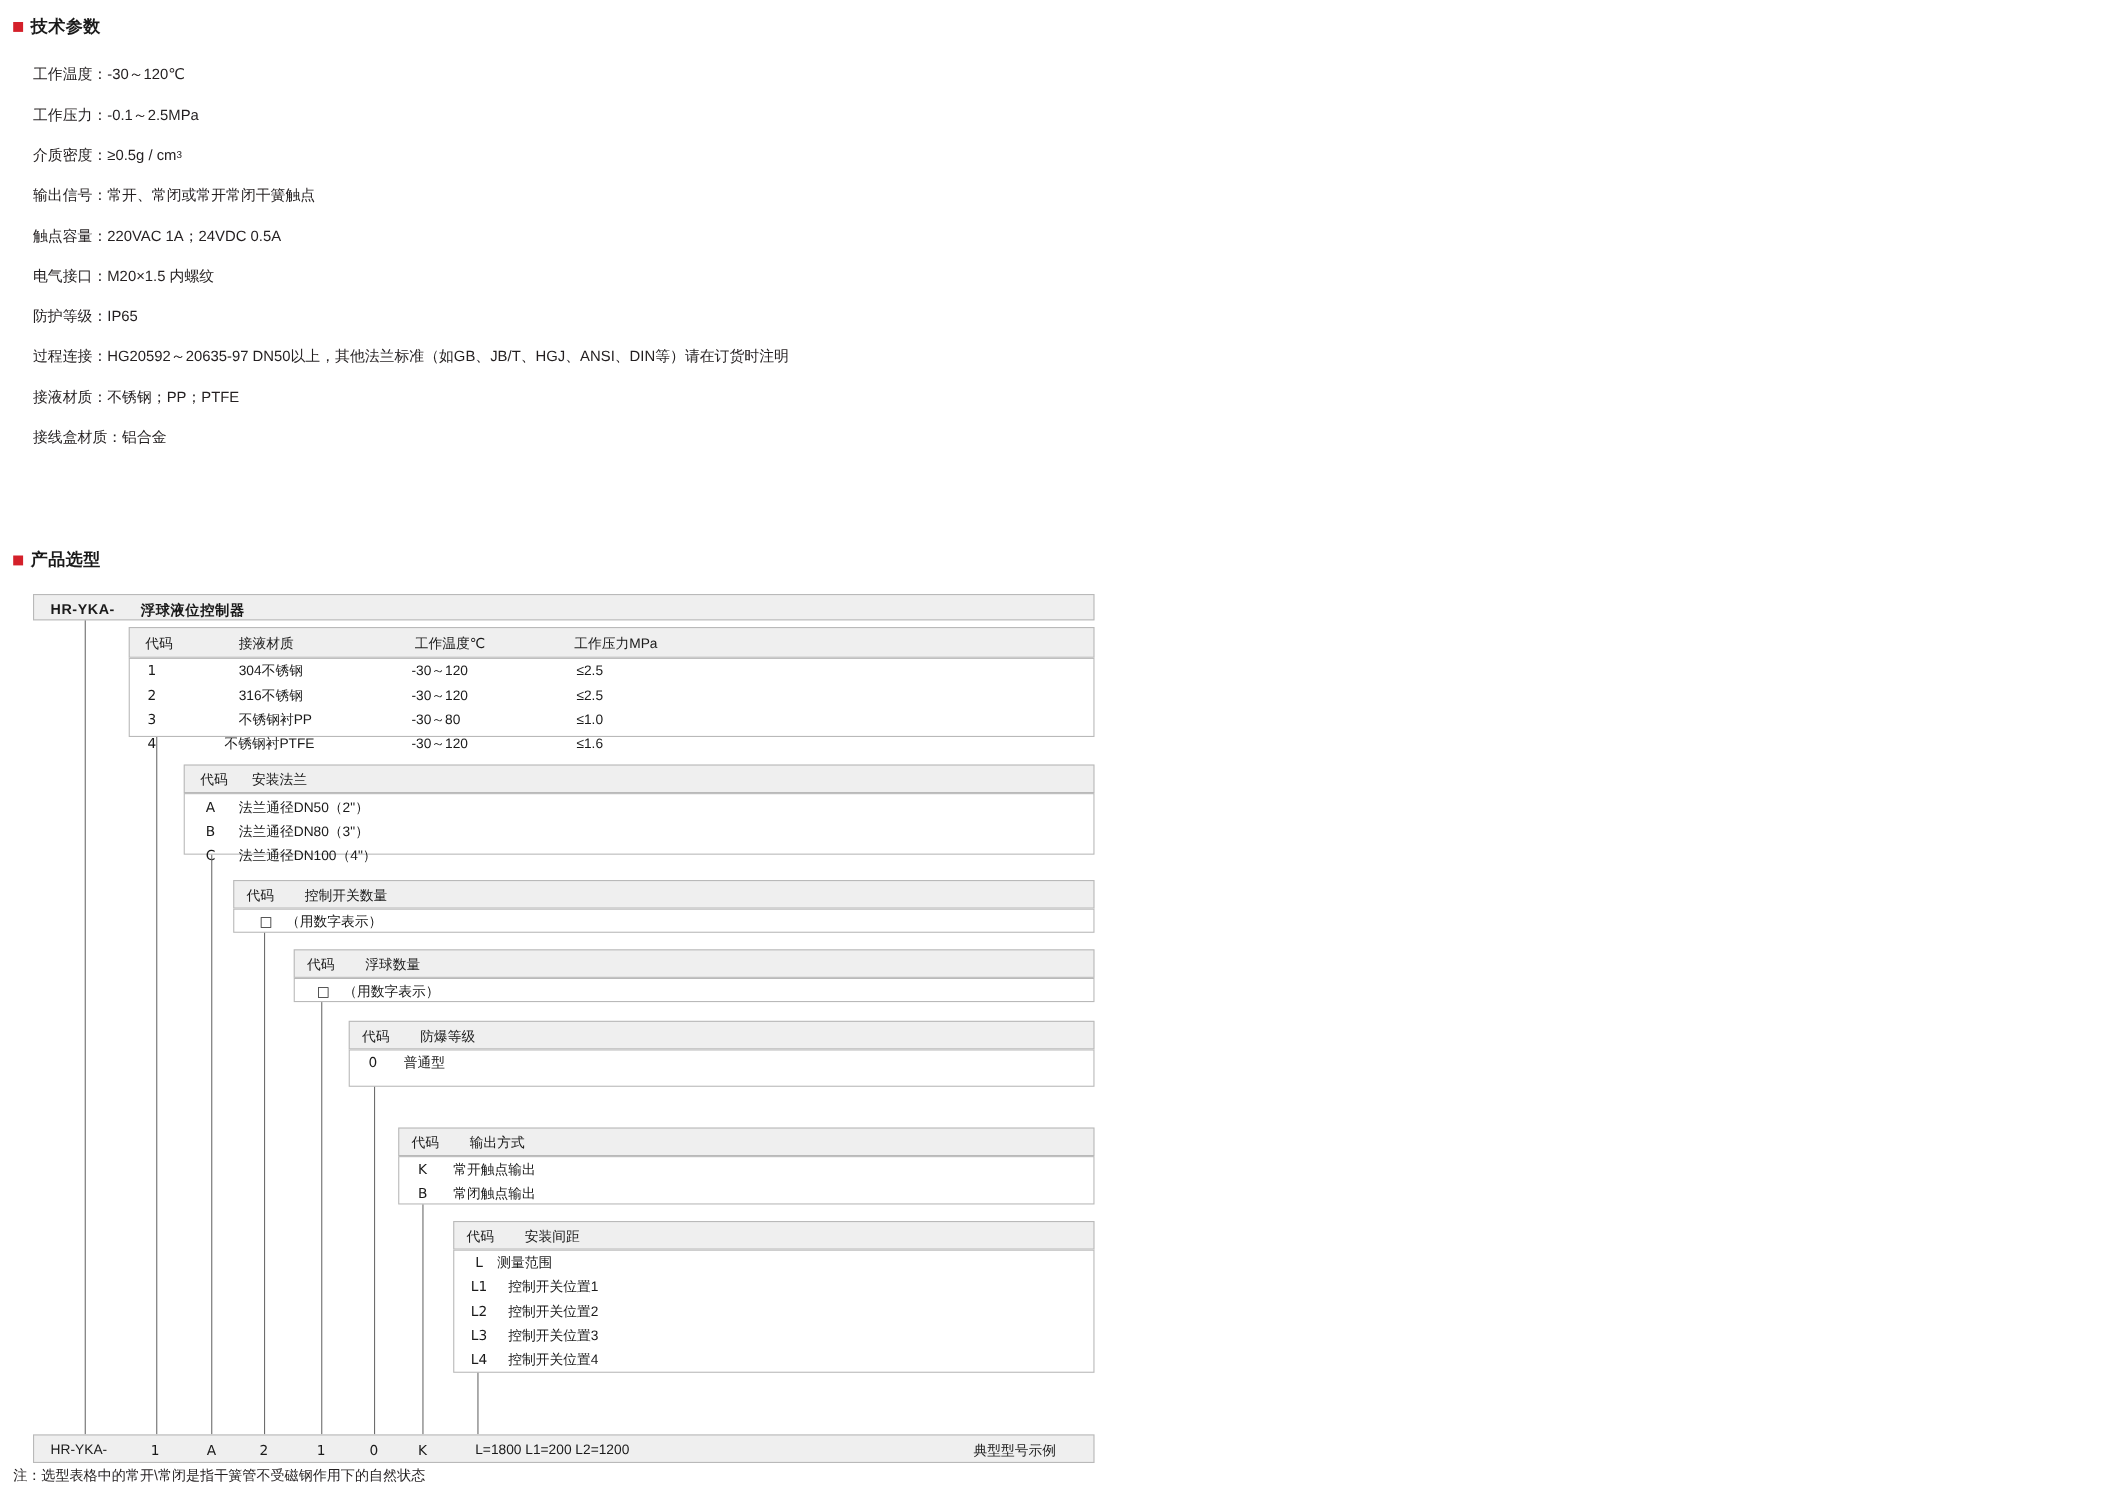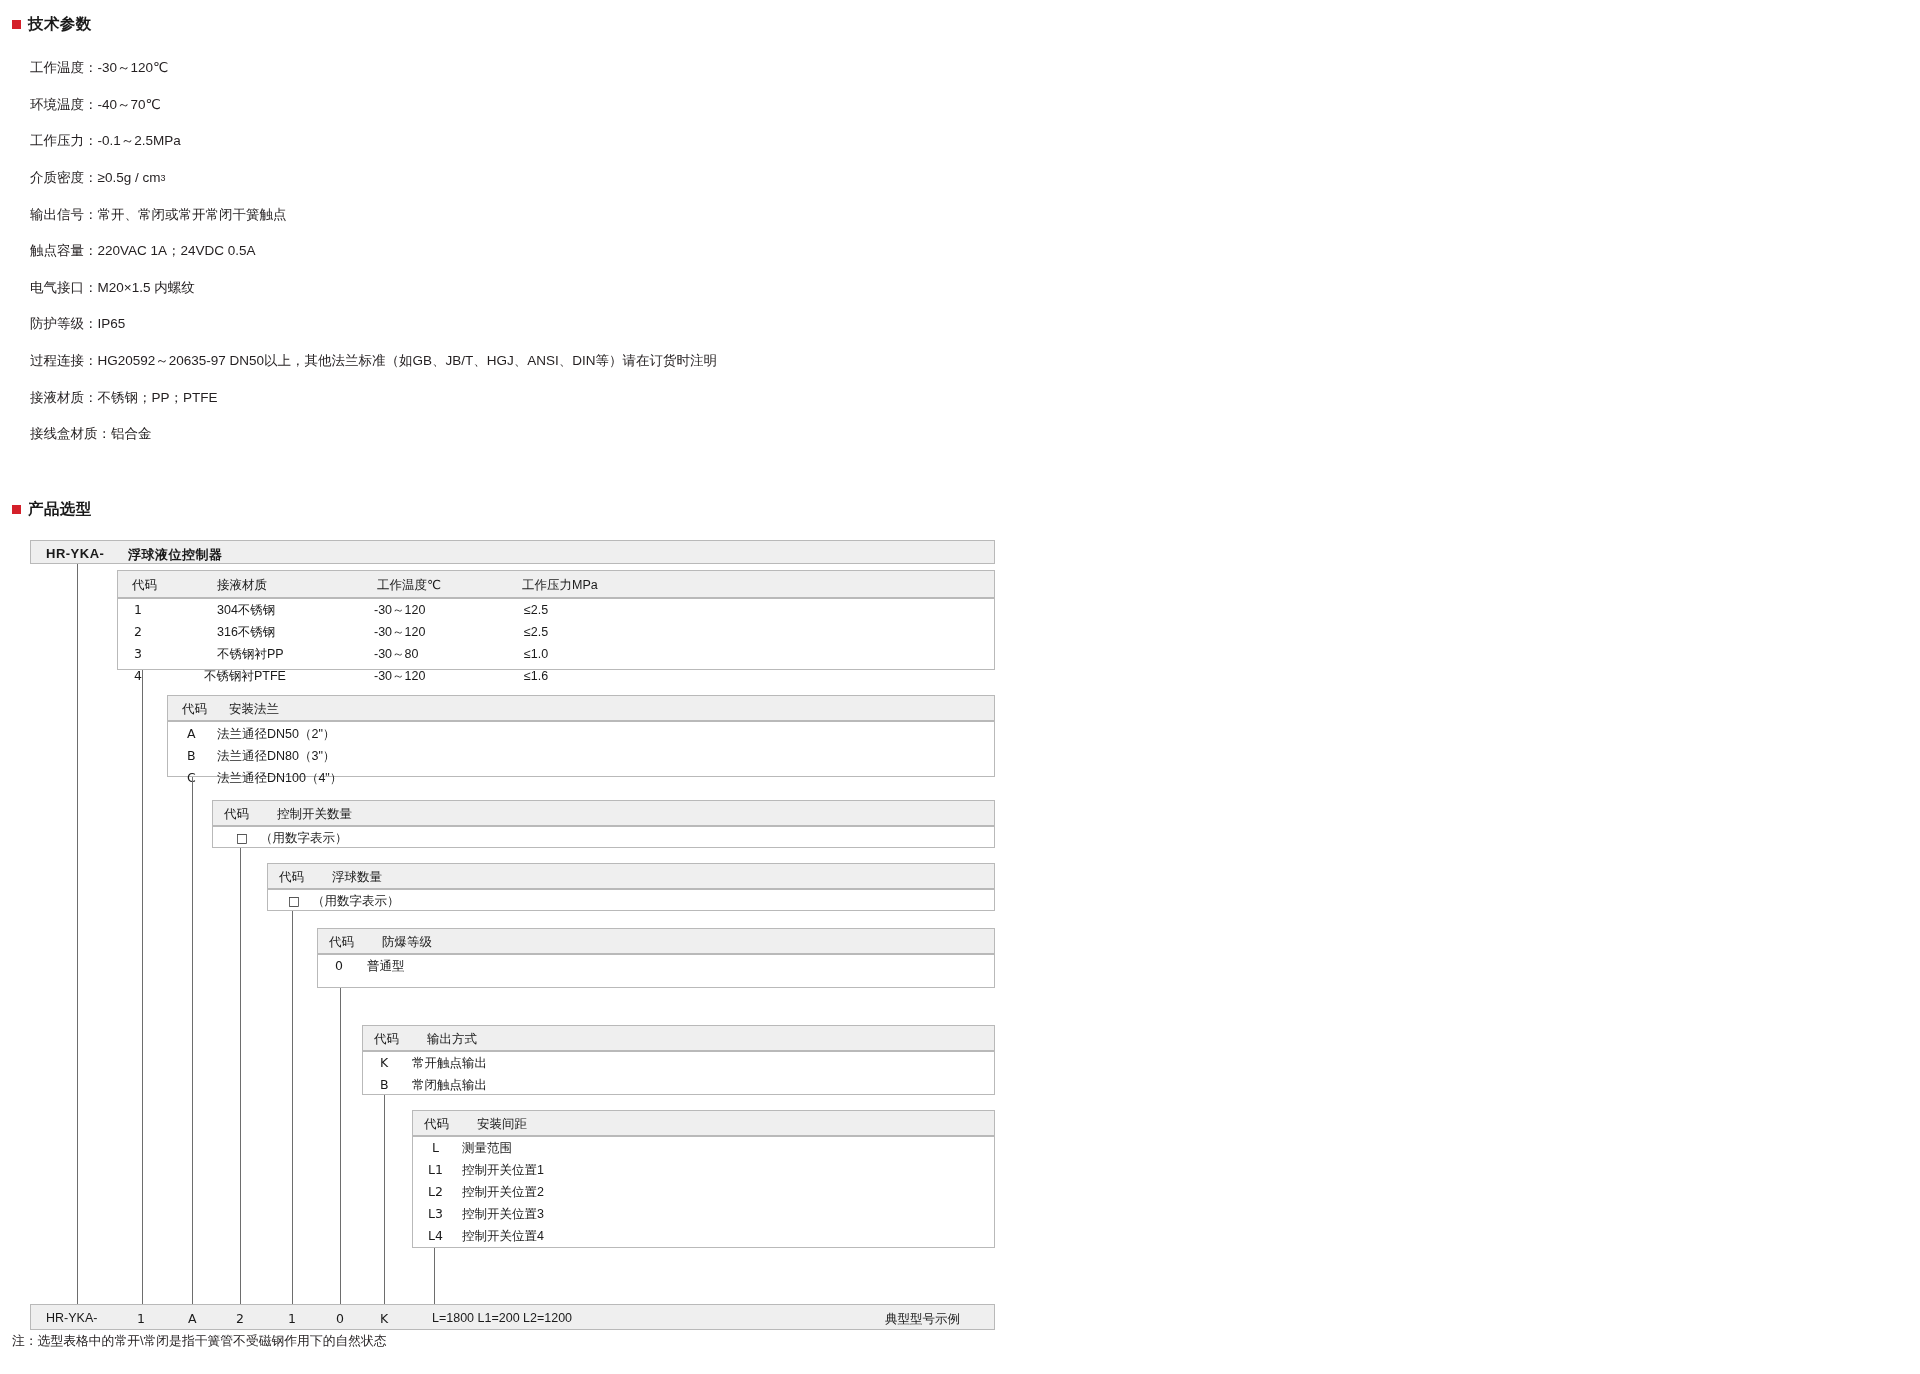--- a/index.html
+++ b/index.html
@@ -117,23 +117,20 @@
   <div class="sec-head" id="spec-head">
     <span class="sec-bullet"></span>
     <span>技术参数</span>
   </div>
 
   <div class="spec-list">
     <div class="spec-row">
         <span>工作温度：-30～120℃</span>
       </div>
     <div class="spec-row">
-        <span>环境温度：-40～70℃</span>
-      </div>
-    <div class="spec-row">
         <span>工作压力：-0.1～2.5MPa</span>
       </div>
     <div class="spec-row">
       <span>介质密度：≥0.5g / cm</span>
         <sup>3</sup>
     </div>
     <div class="spec-row">
         <span>输出信号：常开、常闭或常开常闭干簧触点</span>
       </div>
     <div class="spec-row">
@@ -235,21 +232,21 @@
     <div class="txt" style="left:400px; top:517px;">常开触点输出</div>
     <div class="txt code-cell" style="left:368px; top:539px;">B</div>
     <div class="txt" style="left:400px; top:539px;">常闭触点输出</div>
 
     <div class="band" style="left:400px; top:570px; width:583px; height:26px;"></div>
     <div class="band-white" style="left:400px; top:596px; width:583px; height:112px;"></div>
     <div class="txt" style="left:412px; top:578px;">代码</div>
     <div class="txt" style="left:465px; top:578px;">安装间距</div>
 
     <div class="txt code-cell" style="left:420px; top:602px;">L</div>
-    <div class="txt" style="left:450px; top:602px;font-family:Liberation Serif, serif;">测量范围</div>
+    <div class="txt" style="left:440px; top:602px;font-family:Liberation Serif, serif;">测量范围</div>
     <div class="txt code-cell" style="left:416px; top:624px;">L1</div>
     <div class="txt" style="left:450px; top:624px;">控制开关位置1</div>
     <div class="txt code-cell" style="left:416px; top:646px;">L2</div>
     <div class="txt" style="left:450px; top:646px;">控制开关位置2</div>
     <div class="txt code-cell" style="left:416px; top:668px;">L3</div>
     <div class="txt" style="left:450px; top:668px;">控制开关位置3</div>
     <div class="txt code-cell" style="left:416px; top:690px;">L4</div>
     <div class="txt" style="left:450px; top:690px;">控制开关位置4</div>
 
     <div class="vline" style="left:65px;  top:24px;  height:740px;"></div>

